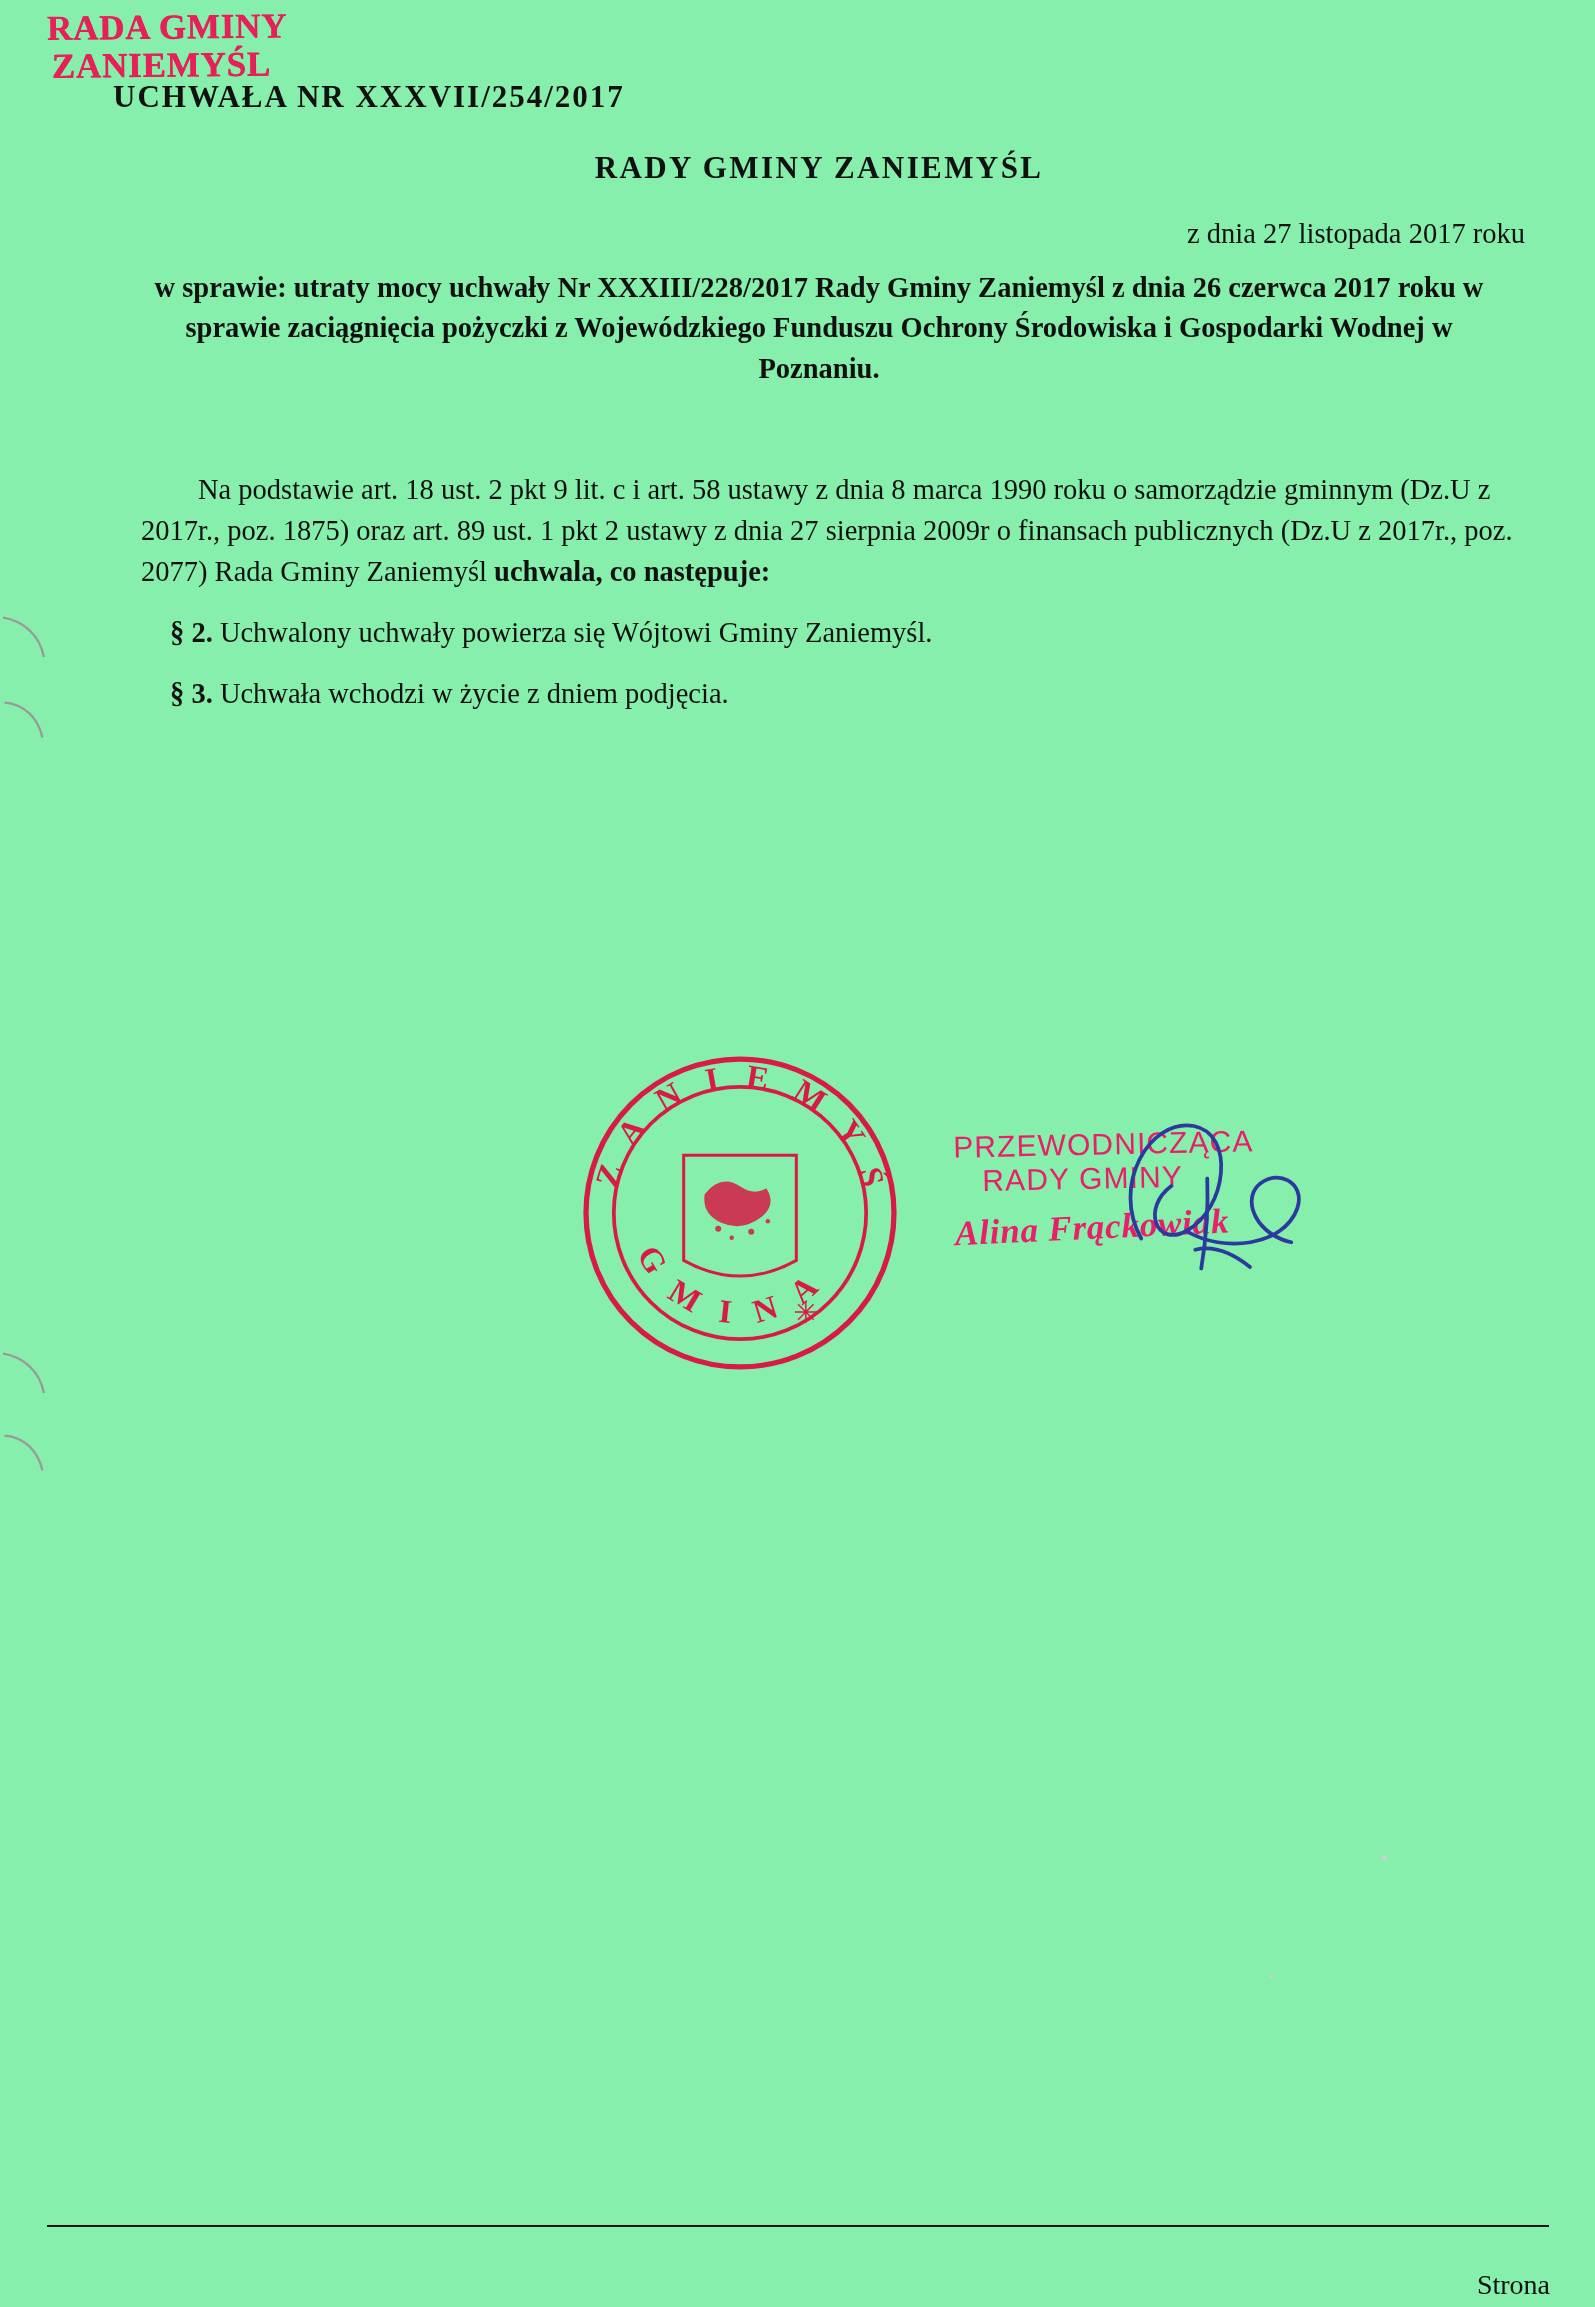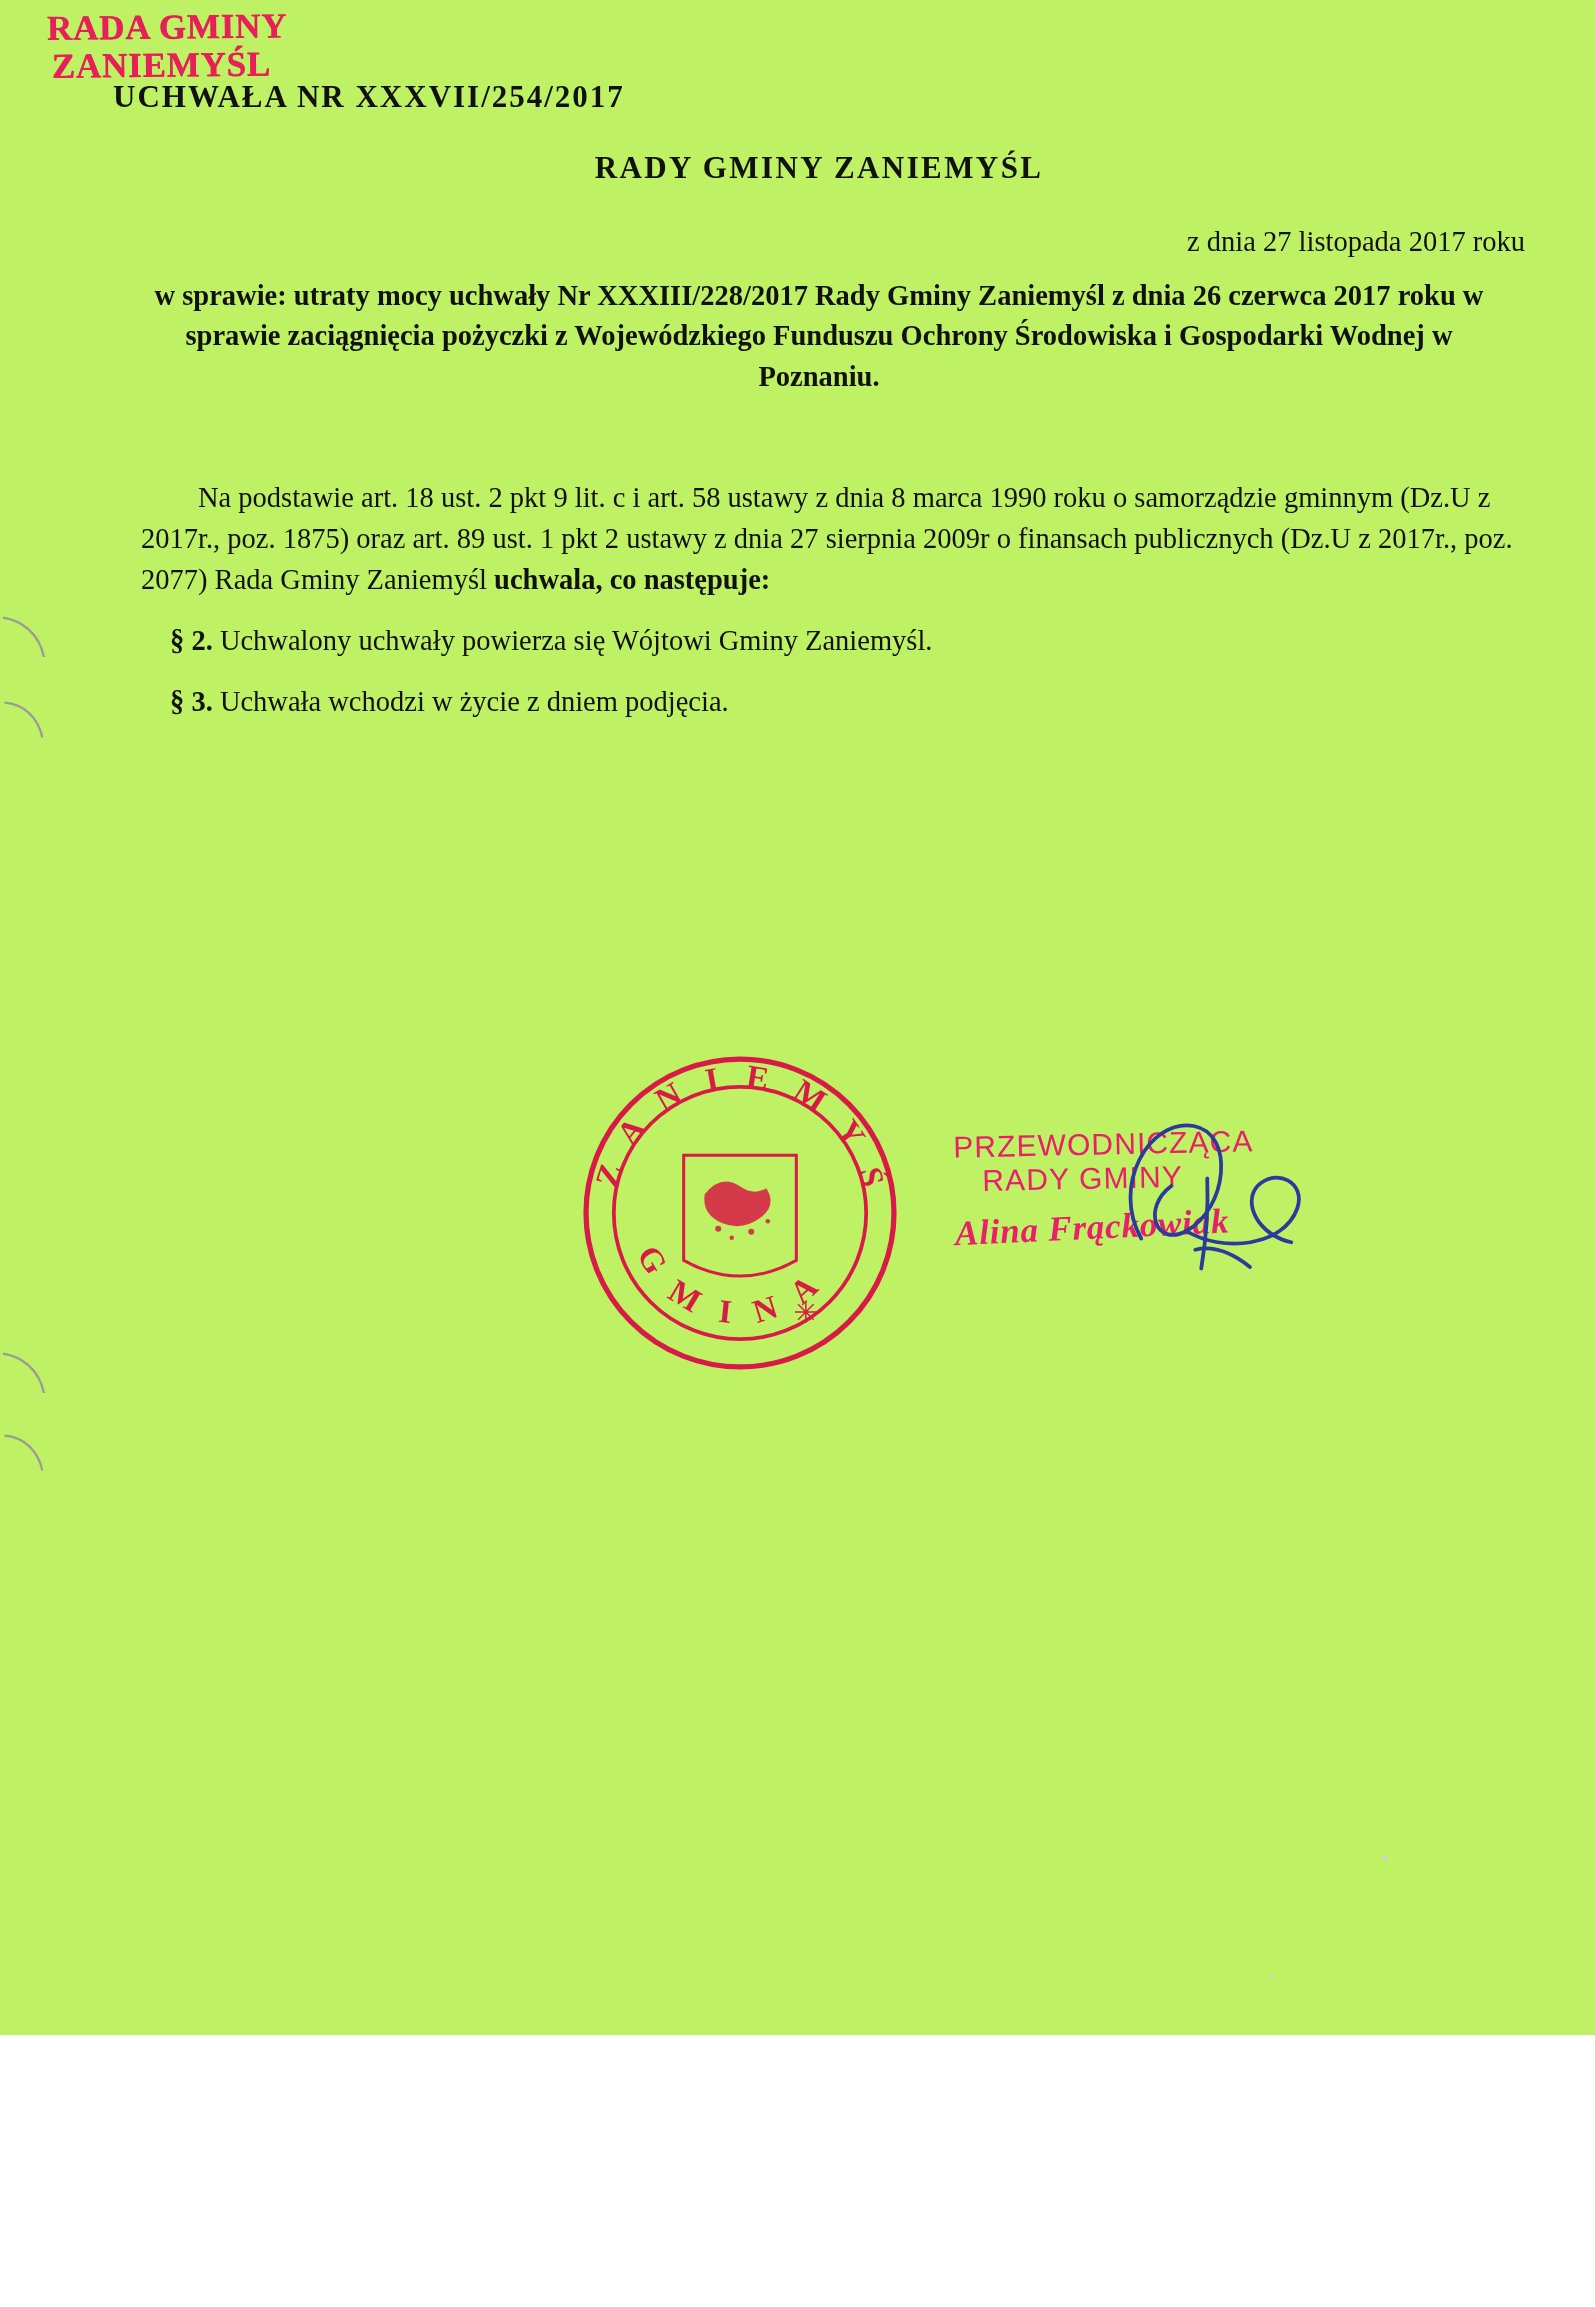--- a/index.html
+++ b/index.html
@@ -7,22 +7,22 @@
     padding: 0;
     background: #ffffff;
   }
   body {
     font-family: "Liberation Serif", serif;
     color: #111111;
   }
   .page {
     position: relative;
     width: 1595px;
-    height: 2035px;
-    background: #bef264;
+    height: 2307px;
+    background: #86efac;
     overflow: hidden;
   }
 
   
   .org-stamp {
     position: absolute;
     left: 47px;
     top: 7.5px;
     width: 323px;
     color: #e8205a;
@@ -47,21 +47,21 @@
     font-weight: bold;
     font-size: 31px;
     letter-spacing: 2px;
     margin-bottom: 35px;
   }
   .title2 {
     text-align: center;
     font-weight: bold;
     font-size: 31px;
     letter-spacing: 2.4px;
-    margin-bottom: 40px;
+    margin-bottom: 32px;
   }
   .datum {
     text-align: right;
     font-size: 28.5px;
     margin-bottom: 18px;
   }
   .subject {
     text-align: center;
     font-weight: bold;
     font-size: 28.5px;

